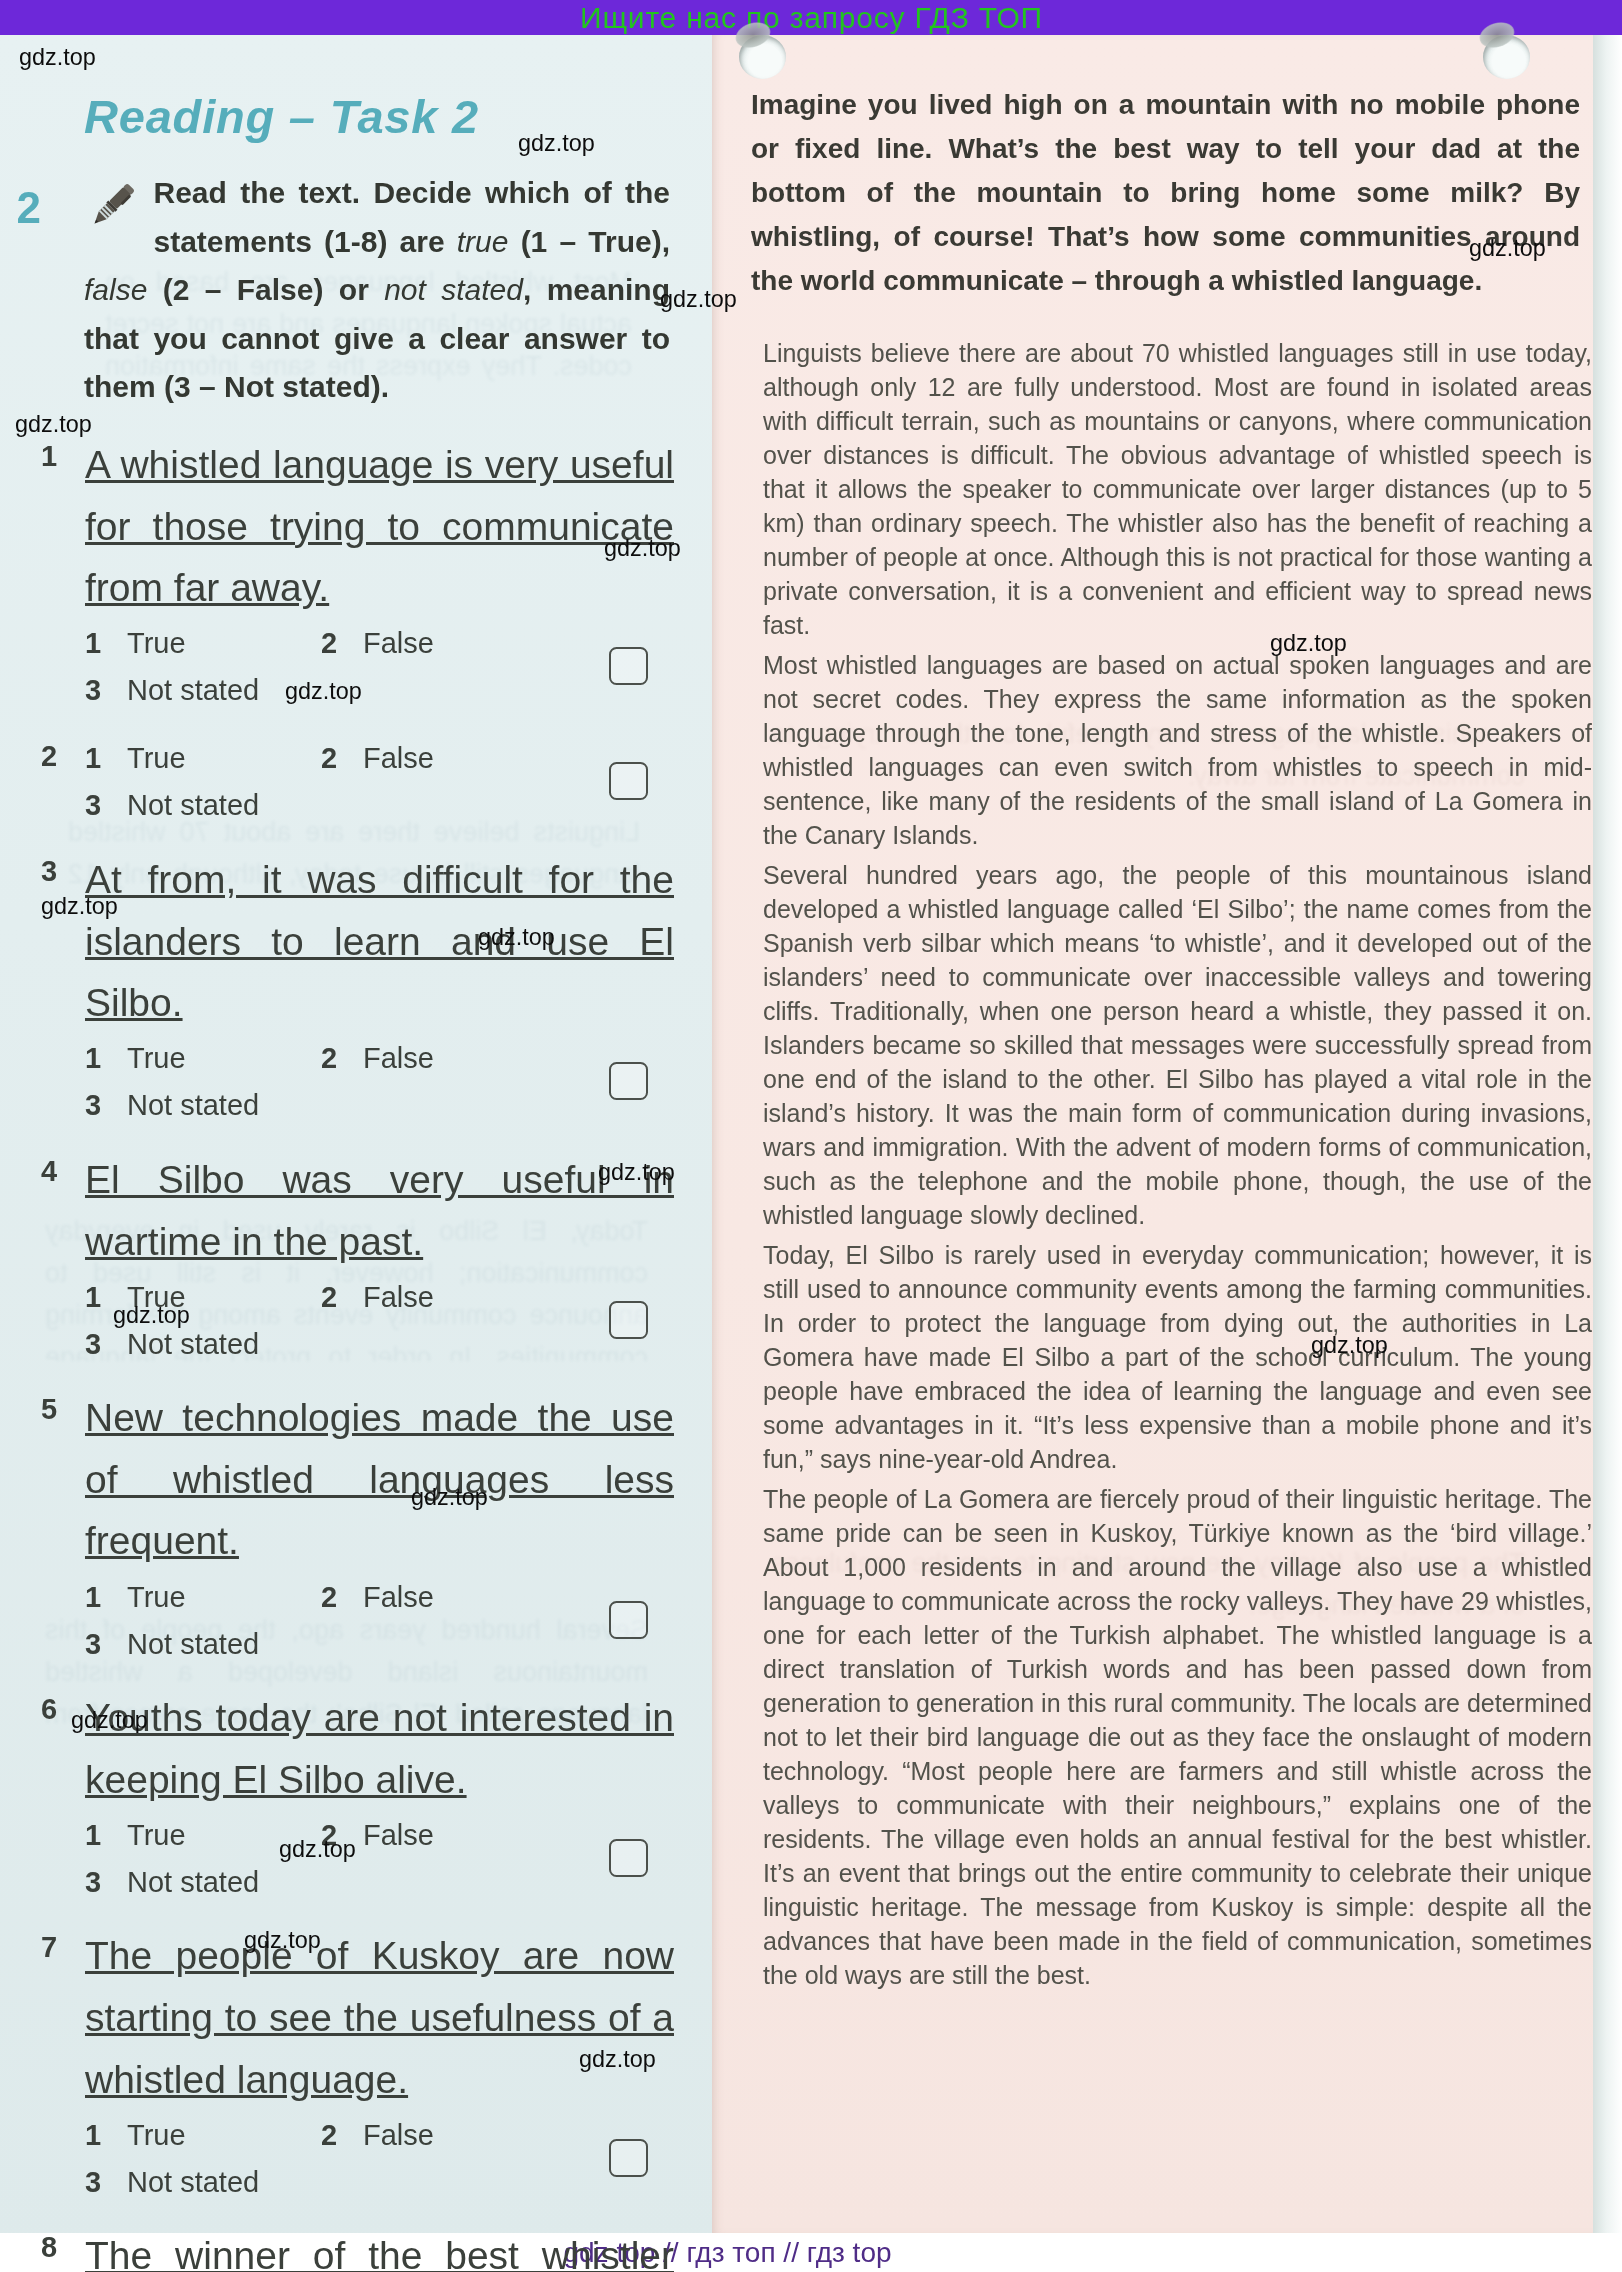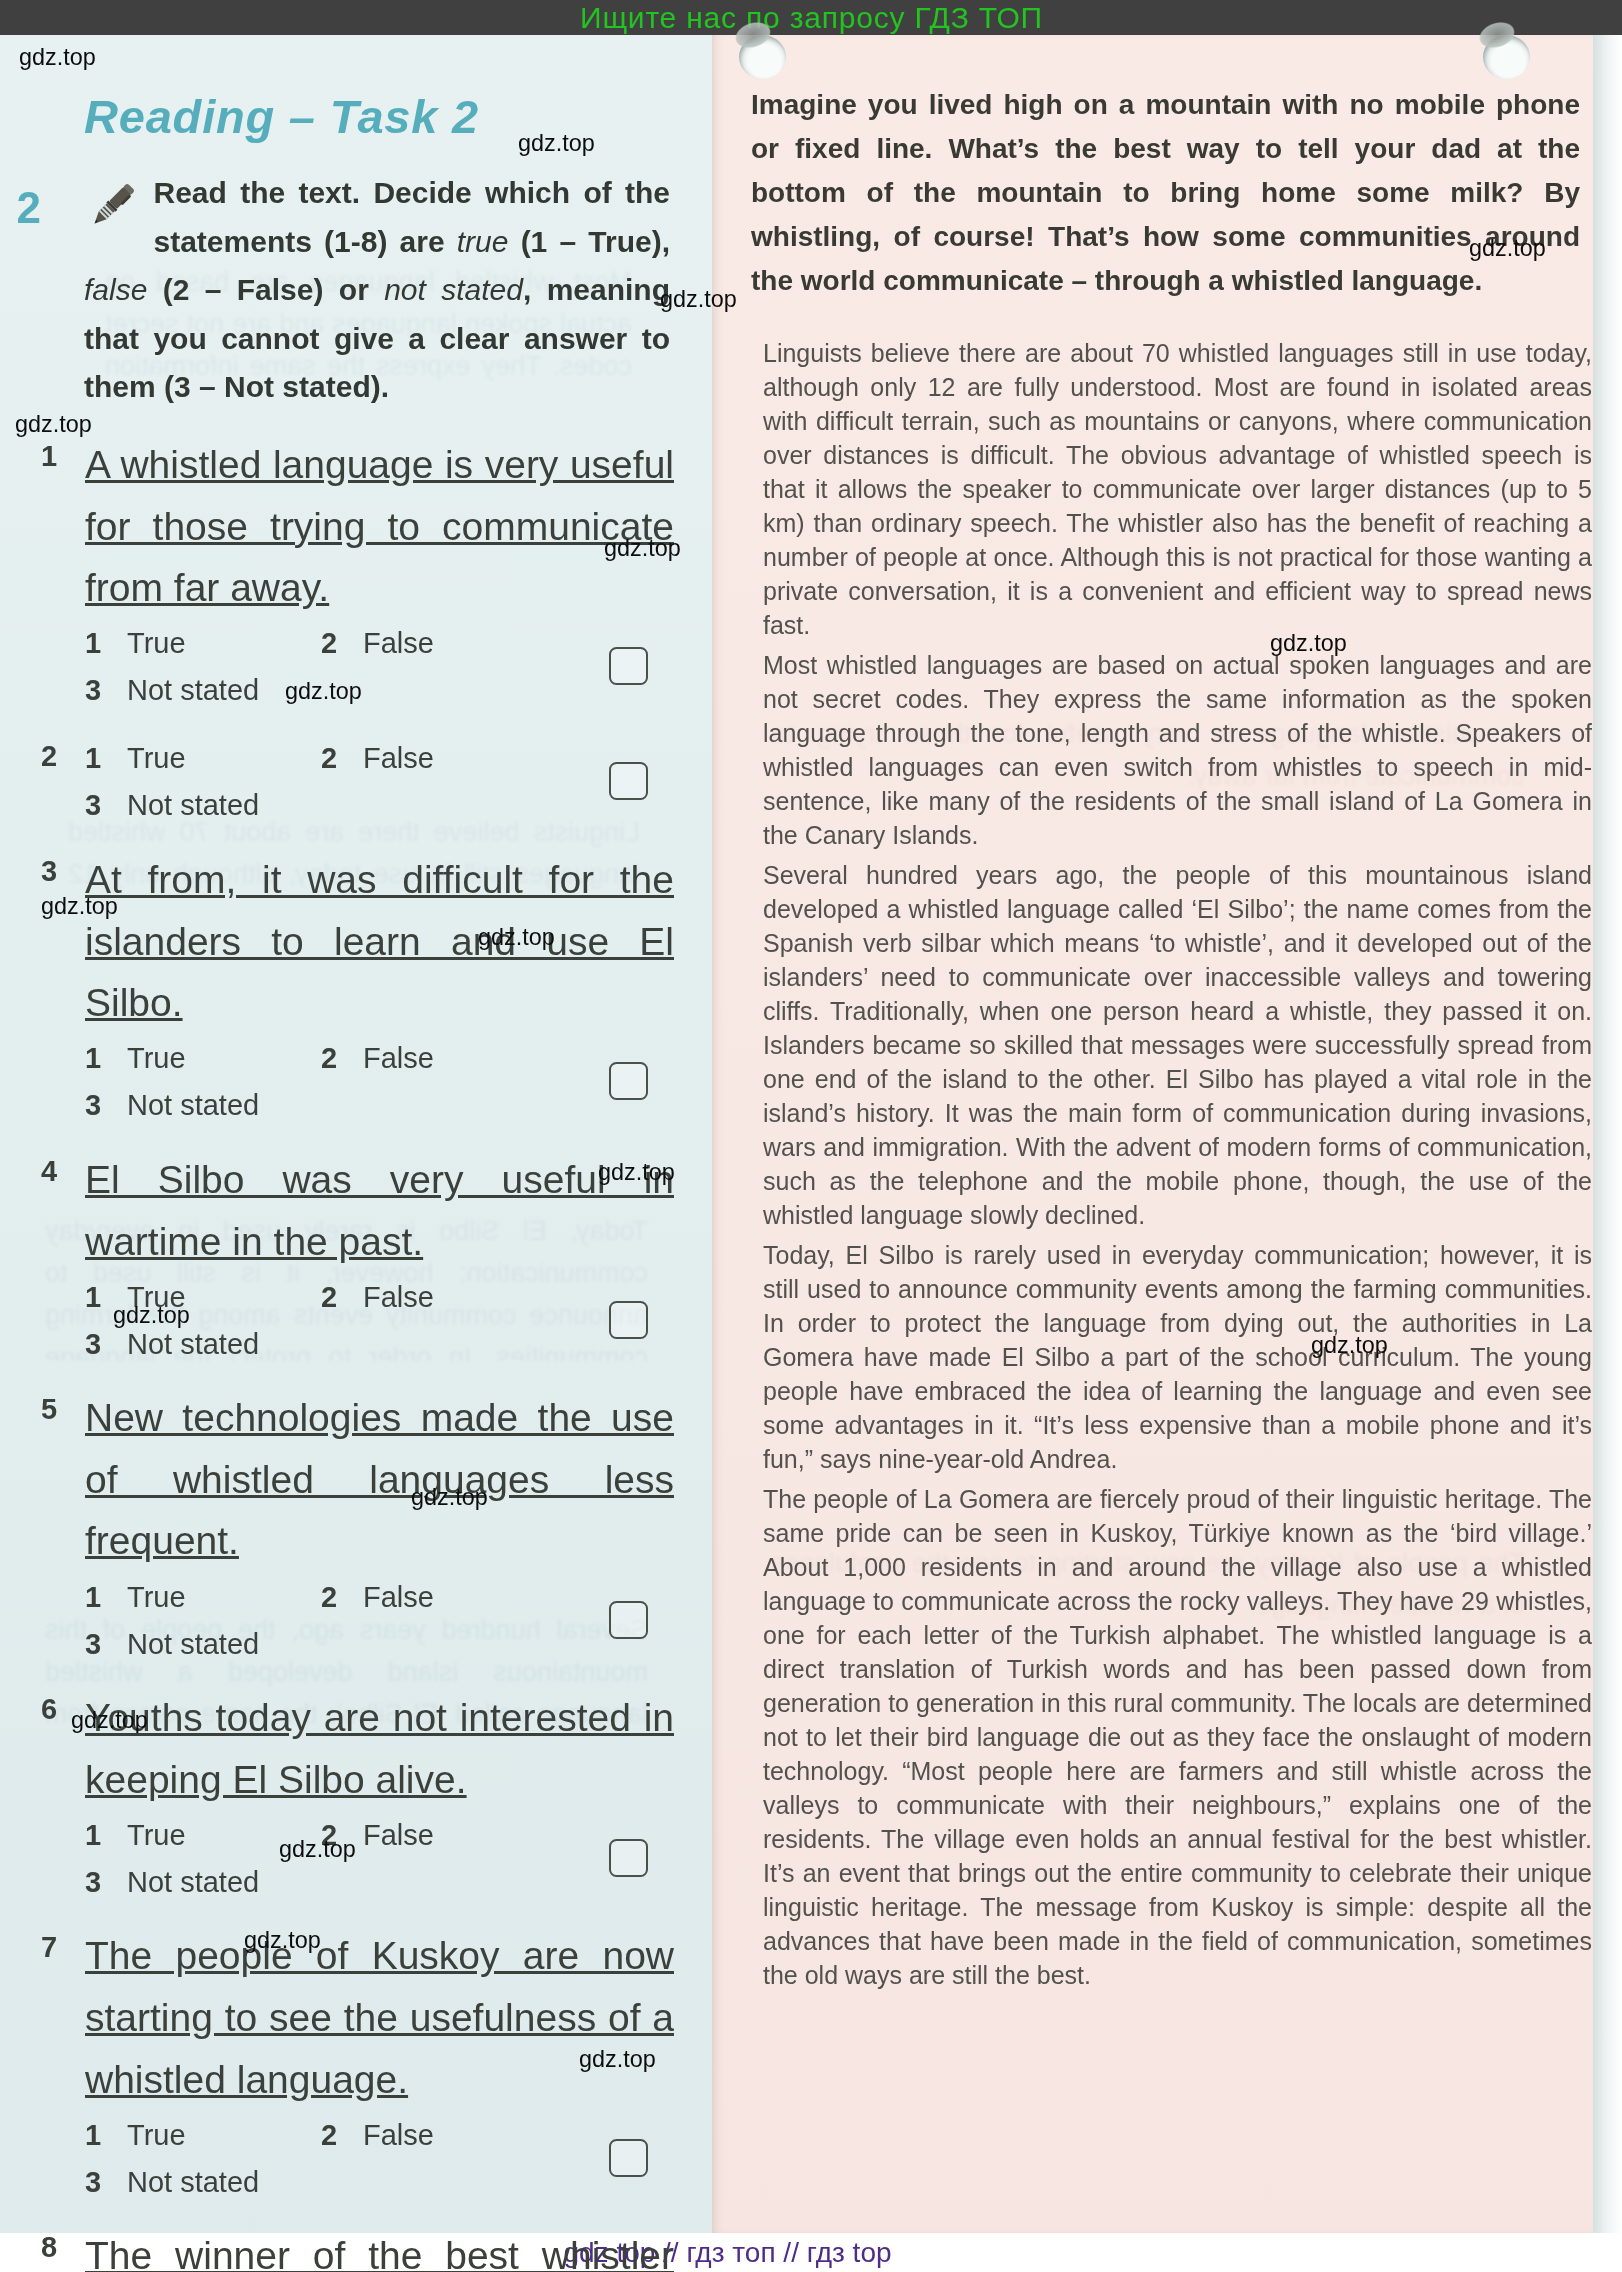--- a/index.html
+++ b/index.html
@@ -9,21 +9,21 @@
     --left_page_bg:#e3eeef;
     --right_panel_bg:#f8e8e3;
     --ink:#3b403b;
     --passage_ink:#52524b;
   }
   *{margin:0;padding:0;box-sizing:border-box;}
   body{font-family:"Liberation Sans","DejaVu Sans",sans-serif;background:#fff;}
   #screenshot{position:relative;width:1623px;height:2273px;background:#ffffff;overflow:hidden;}
 
   
-  .topbar{position:absolute;left:0;top:0;width:1623px;height:35px;background:#404040;text-align:center;}
+  .topbar{position:absolute;left:0;top:0;width:1623px;height:35px;background:#6d28d9;text-align:center;}
   .topbar .promo{font-size:30px;line-height:35px;color:var(--promo_green);font-weight:500;letter-spacing:0.8px;}
   .bottombar{position:absolute;left:0;top:2233px;width:1455px;height:40px;background:#fff;text-align:center;}
   .bottombar .promo{font-size:28px;line-height:39px;color:var(--promo_purple);font-weight:500;}
 
   
   .left-page{position:absolute;left:0;top:35px;width:712px;height:2216px;
     background:linear-gradient(180deg,#e7f1f2 0%,var(--left_page_bg) 40%,#deeaeb 100%);}
   .right-panel{position:absolute;left:712px;top:35px;width:881px;height:2198px;
     background:linear-gradient(180deg,#f9eae6 0%,var(--right_panel_bg) 55%,#f6e5e0 100%);
     box-shadow:inset 7.5px 0 12px -7.5px rgba(120,90,80,.28);}

